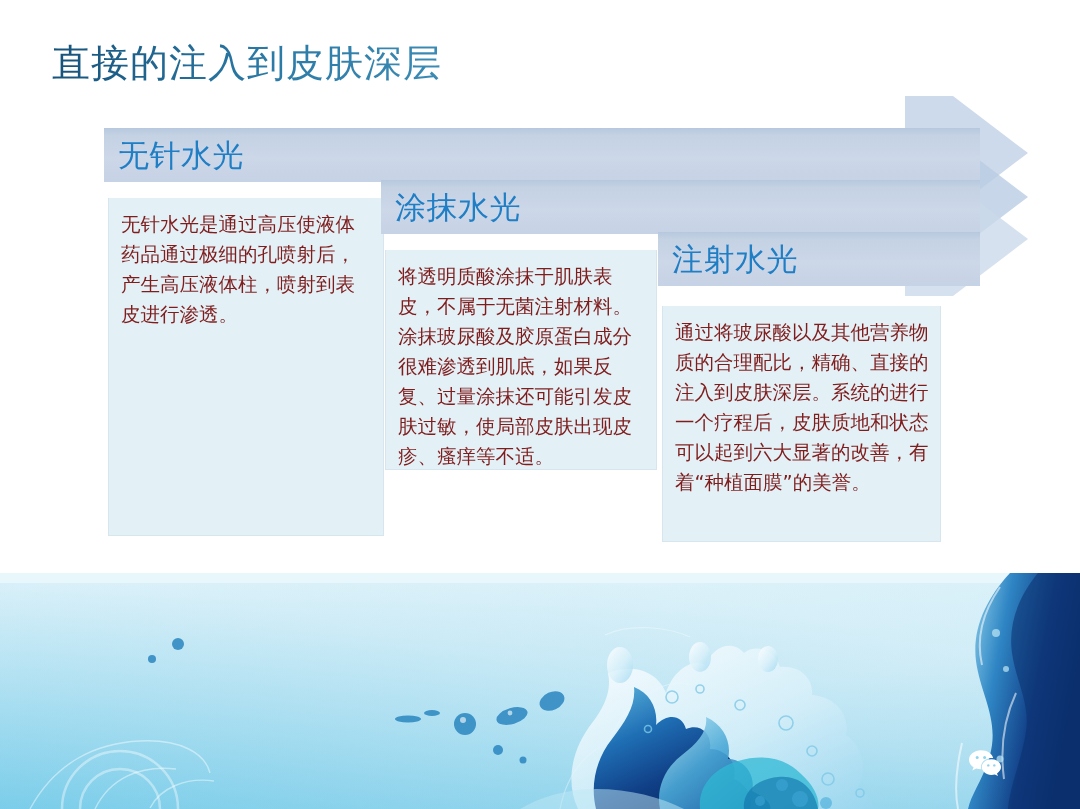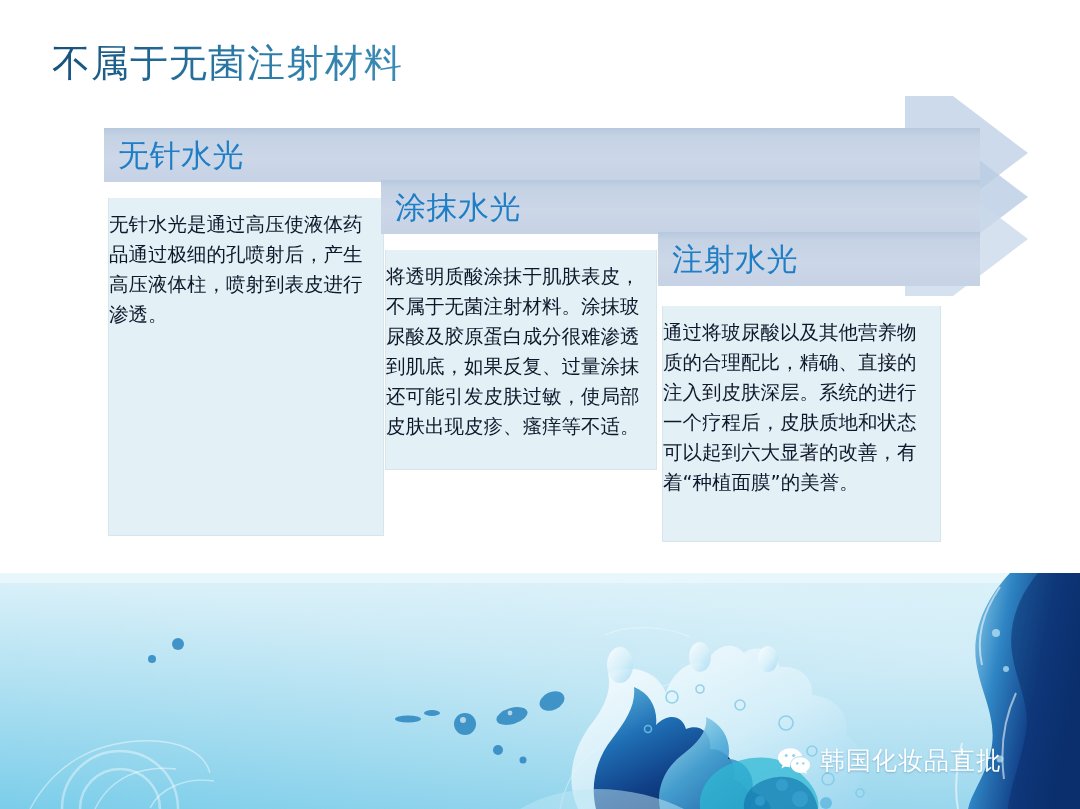--- a/index.html
+++ b/index.html
@@ -54,22 +54,22 @@
     position:absolute;
     background:#e3f1f7;
     border:1px solid #d7e6ee;
     border-top:none;
     overflow:hidden;
   }
   .panel-body .pb-text {
     display:block;
     font-size:19.5px;
     line-height:30px;
-    color:#0f172a;
-    padding:12px 11px 10px 0;
+    color:#7f1d1d;
+    padding:12px 11px 10px 12px;
     text-align:left;
     word-break:break-all;
     font-family:"DejaVu Sans","Liberation Sans",sans-serif;
   }
 
   
   #panel-1          { left:104px; top:128px; width:876px; height:60px; }
   #panel-1 .panel-header { width:876px; }
   #panel-1-body     { left:108px; top:198px; width:276px; height:338px; }
 
@@ -111,21 +111,21 @@
     color:#ffffff;
     letter-spacing:1px;
     white-space:nowrap;
     text-shadow:0 1px 2px rgba(0,60,110,.28);
   }
   #wechat-icon { width:34px; height:28px; position:relative; flex:0 0 auto; }
 </style>
 </head>
 <body>
 
-<div id="slide-title">不属于无菌注射材料</div>
+<div id="slide-title">直接的注入到皮肤深层</div>
 
 <div id="arrow-deco">
   <svg width="175" height="200" viewBox="0 0 175 200" aria-hidden="true">
     <polygon points="0,0 48,0 123,57 48,114 0,114" fill="#c9d7e9" opacity="0.92"></polygon>
     <polygon points="0,44 48,44 123,101 48,158 0,158" fill="#b9cce2" opacity="0.80"></polygon>
     <polygon points="0,86 48,86 123,143 48,200 0,200" fill="#cbd9ea" opacity="0.80"></polygon>
   </svg>
 </div>
 
 <div class="panel" id="panel-1">
@@ -301,14 +301,13 @@
                 c1.5.4 3 .7 4.6.7h.8C13 19.4 13 18.5 13 18c0-5 4.9-9 11-9 .4 0 .8 0 1.2.1
                 C24.2 4.7 19.2 1.2 13 1.2z" fill="#ffffff"></path>
       <circle cx="9.2" cy="8.4" r="1.5" fill="#8fd4ec"></circle>
       <circle cx="16.6" cy="8.4" r="1.5" fill="#8fd4ec"></circle>
       <path d="M33 18.1c0-4.3-4.3-7.8-9.6-7.8s-9.6 3.5-9.6 7.8c0 4.3 4.3 7.8 9.6 7.8
                 1.2 0 2.4-.2 3.5-.5l3.1 1.6-1-2.6c2.4-1.4 4-3.7 4-6.3z" fill="#ffffff"></path>
       <circle cx="20.3" cy="16.4" r="1.2" fill="#8fd4ec"></circle>
       <circle cx="26.3" cy="16.4" r="1.2" fill="#8fd4ec"></circle>
     </svg>
   </span>
-  <span class="wm-label">韩国化妆品直批</span>
 </div>
 
 </body></html>

